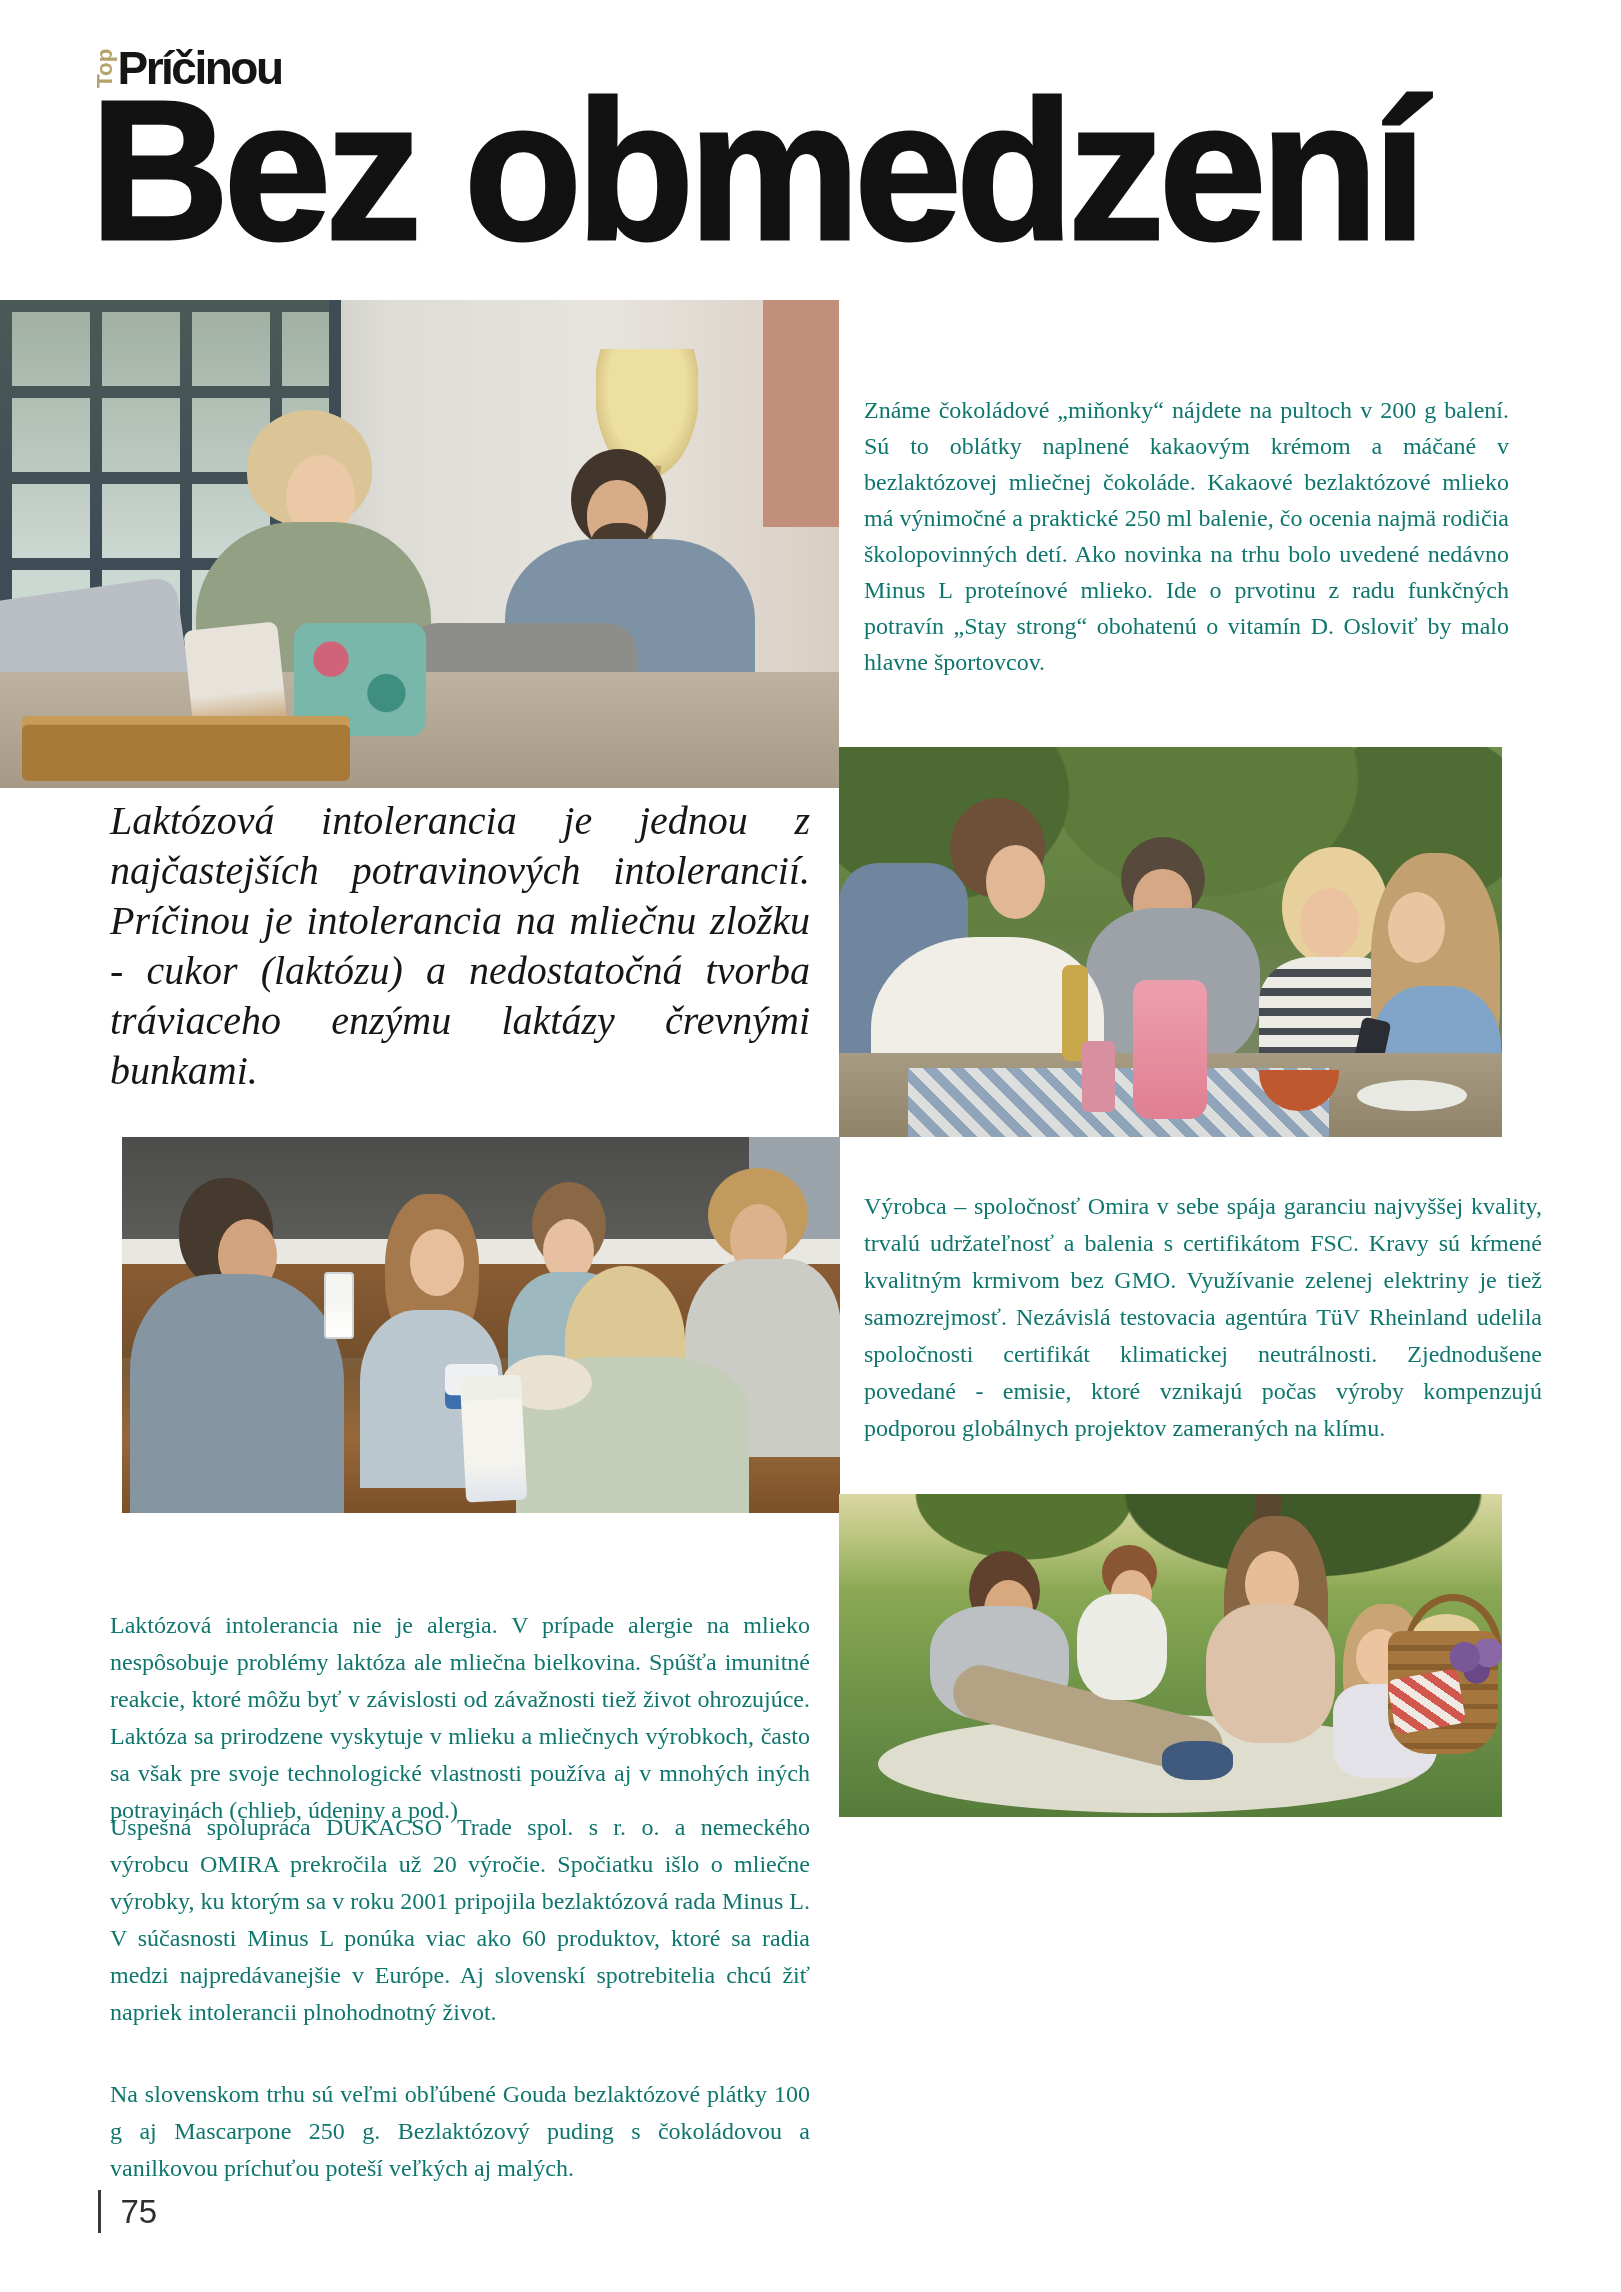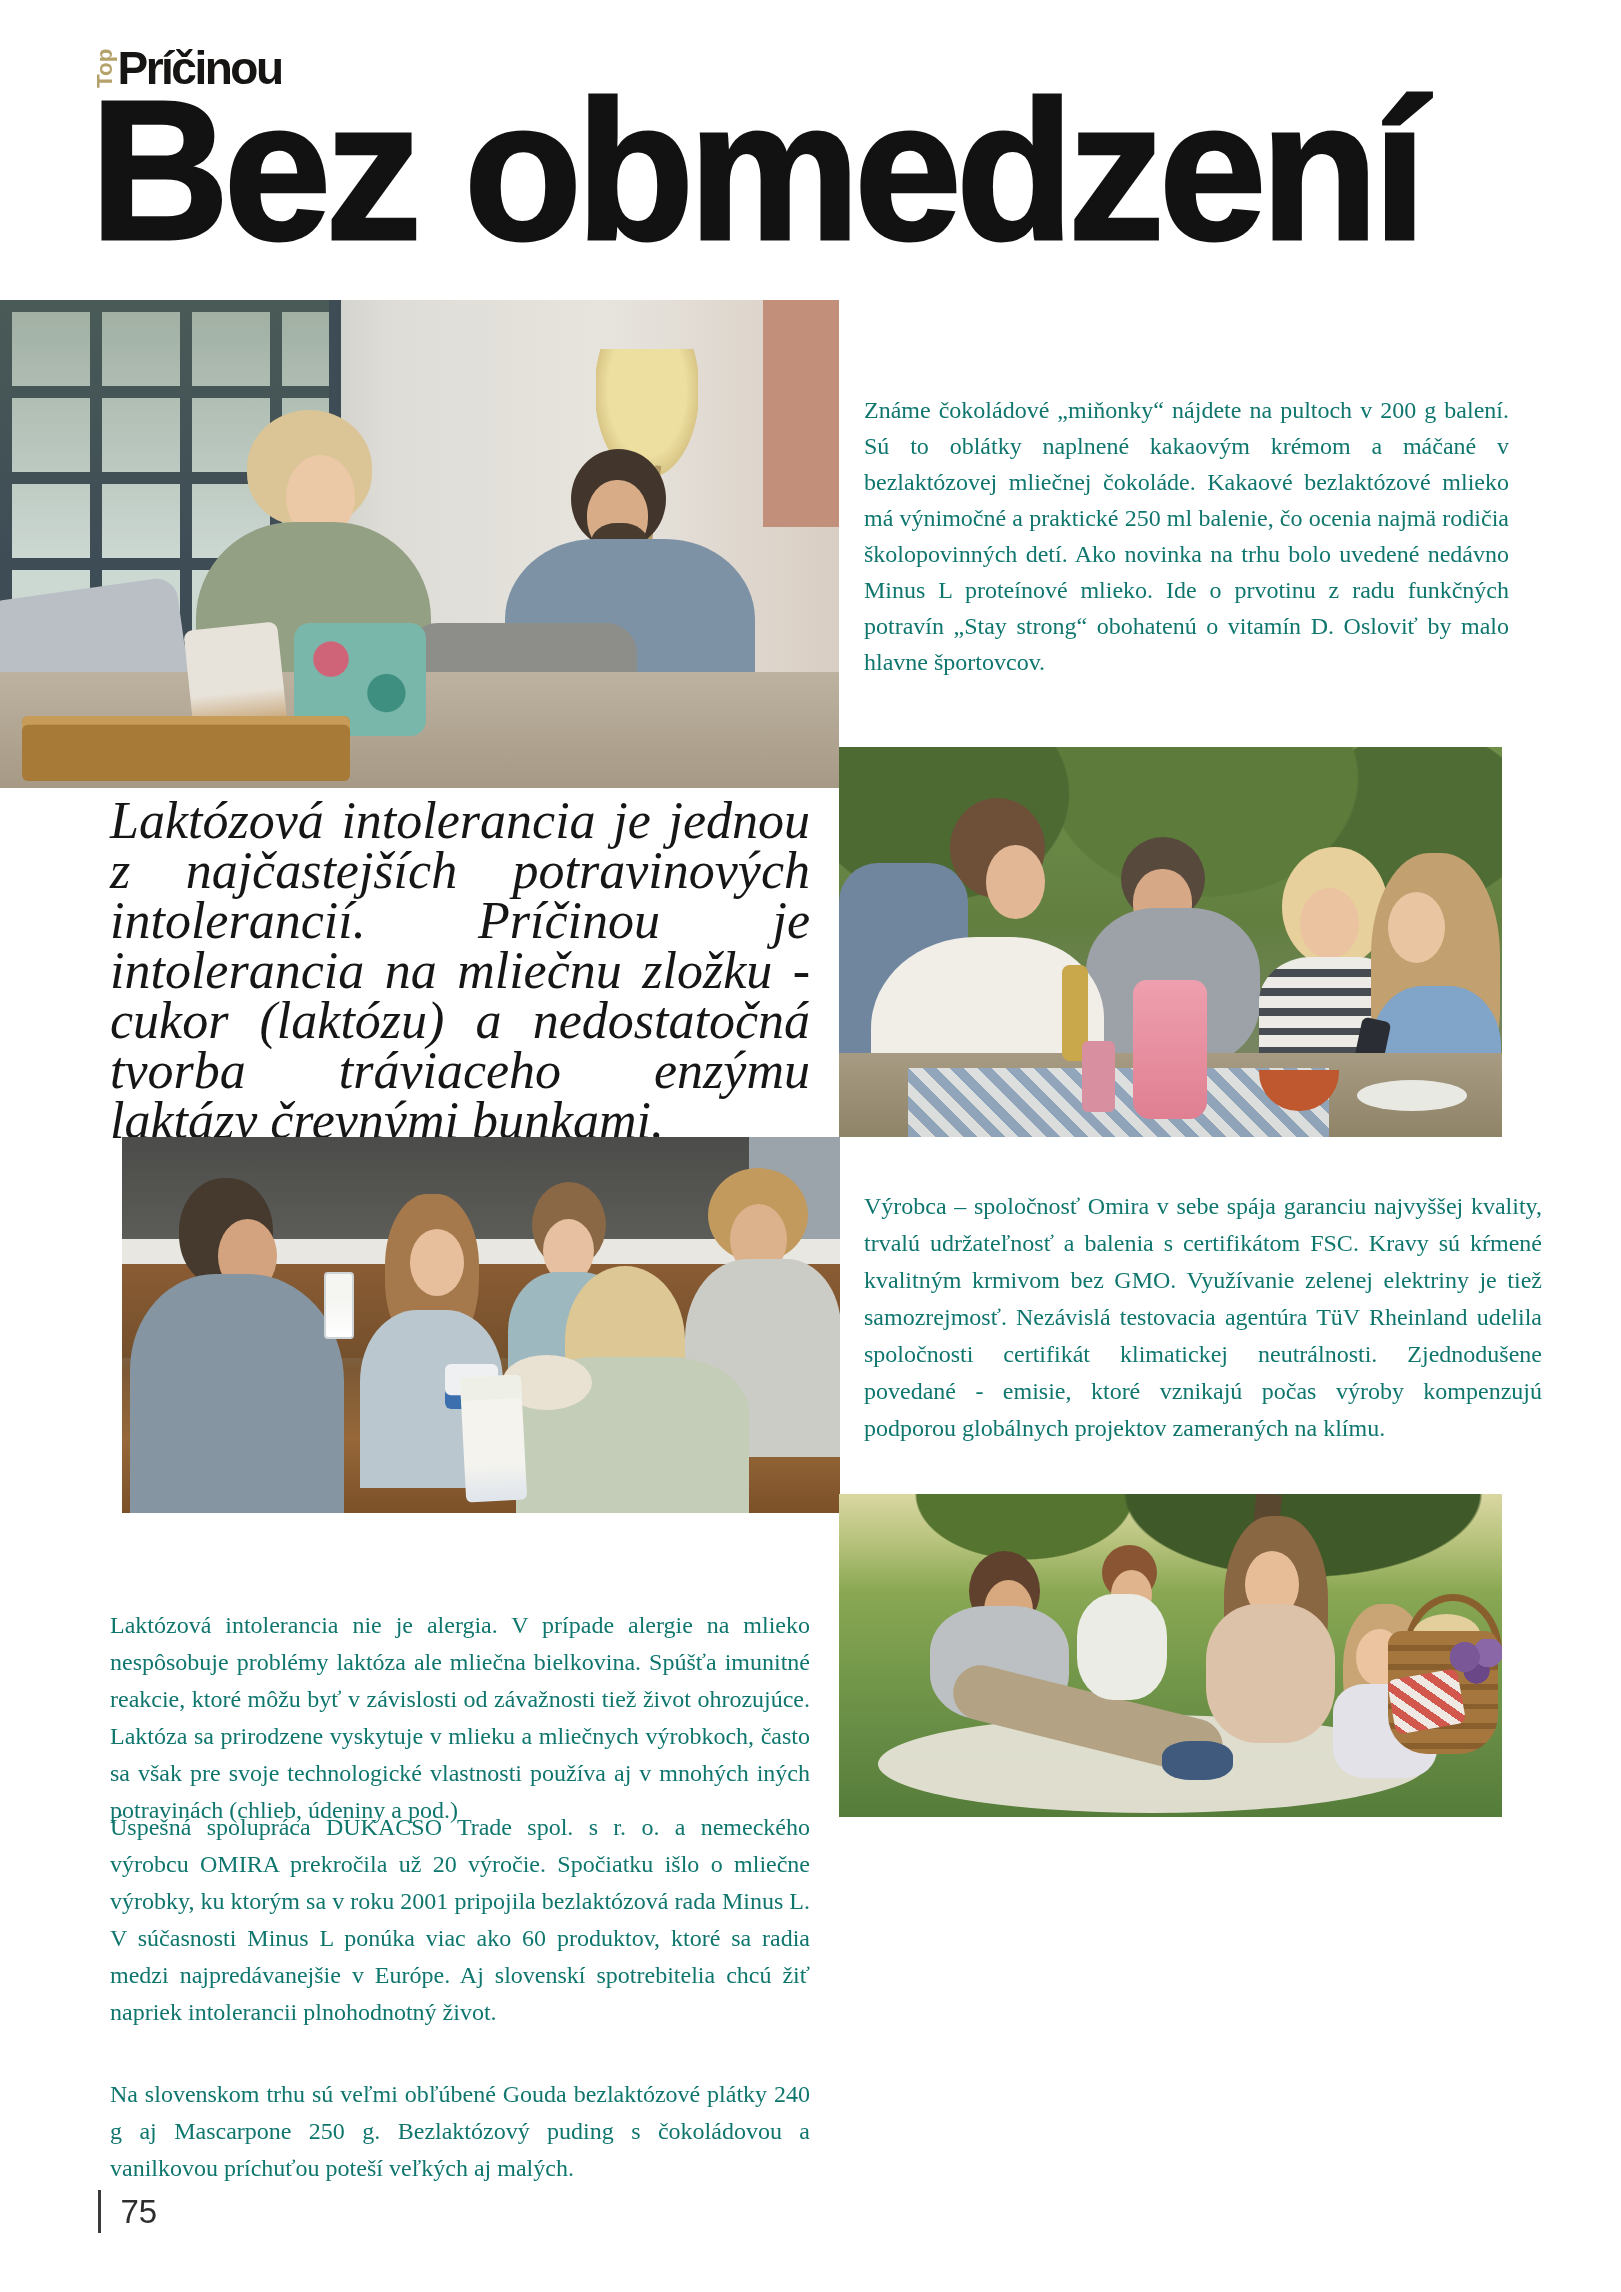--- a/index.html
+++ b/index.html
@@ -21,21 +21,21 @@
 
   
   .body-text{position:absolute;margin:0;text-align:justify;font-size:24px;line-height:37px;color:#0f766e;}
   #p-chocolate{left:864px;top:392px;width:645px;line-height:36px;}
   #p-omira{left:864px;top:1188px;width:678px;}
   #p-allergy{left:110px;top:1607px;width:700px;}
   #p-cooperation{left:110px;top:1809px;width:700px;}
   #p-market{left:110px;top:2076px;width:700px;}
   #p-dukacso{left:839px;top:1870px;width:678px;}
   .intro{position:absolute;left:110px;top:796px;width:700px;margin:0;text-align:justify;
-    font-style:italic;font-size:52px;line-height:50px;color:#161616;}
+    font-style:italic;font-size:40px;line-height:50px;color:#161616;}
 
   
   .photo{position:absolute;overflow:hidden;}
   .ph{position:absolute;}
 
   #photo-couch{left:0;top:300px;width:839px;height:488px;
     background:linear-gradient(90deg,#8f9aa0 0%,#bcc0bc 28%,#dedcd6 46%,#e7e4de 72%,#d9cec3 100%);}
   .p1-window{left:0;top:0;width:329px;height:421px;background-color:#ccd8d2;border-right:12.7px solid #3e4c56;
     background-image:linear-gradient(rgba(92,112,88,.40),rgba(205,216,210,0) 62%),
       repeating-linear-gradient(90deg,#3e4c56 0 11.8px,transparent 11.8px 90px),
@@ -244,21 +244,21 @@
     <div class="ph p3-man2-face"></div>
     <div class="ph p3-man2-shirt"></div>
     <div class="ph p3-blonde-hair"></div>
     <div class="ph p3-blonde-shirt"></div>
     <div class="ph p3-bowl"></div>
     <div class="ph p3-carton"></div>
   </div>
 
   <p class="body-text" id="p-allergy">Laktózová intolerancia nie je alergia. V prípade alergie na mlieko nespôsobuje problémy laktóza ale mliečna bielkovina. Spúšťa imunitné reakcie, ktoré môžu byť v závislosti od závažnosti tiež život ohrozujúce. Laktóza sa prirodzene vyskytuje v mlieku a mliečnych výrobkoch, často sa však pre svoje technologické vlastnosti používa aj v mnohých iných potravinách (chlieb, údeniny a pod.)</p>
   <p class="body-text" id="p-cooperation">Úspešná spolupráca  DUKACSO Trade spol. s r. o. a nemeckého výrobcu  OMIRA prekročila už  20 výročie. Spočiatku išlo o mliečne výrobky, ku ktorým sa v roku 2001 pripojila bezlaktózová rada  Minus L. V súčasnosti Minus L ponúka viac ako 60  produktov, ktoré sa radia medzi najpredávanejšie v Európe. Aj slovenskí spotrebitelia chcú žiť napriek intolerancii plnohodnotný život.</p>
-  <p class="body-text" id="p-market">Na slovenskom trhu sú veľmi obľúbené  Gouda bezlaktózové plátky 240 g aj Mascarpone 250 g. Bezlaktózový puding s čokoládovou a vanilkovou príchuťou poteší veľkých aj malých.</p>
+  <p class="body-text" id="p-market">Na slovenskom trhu sú veľmi obľúbené  Gouda bezlaktózové plátky 100 g aj Mascarpone 250 g. Bezlaktózový puding s čokoládovou a vanilkovou príchuťou poteší veľkých aj malých.</p>
 
   <div class="photo" id="photo-picnic">
     <div class="ph p4-trunk"></div>
     <div class="ph p4-blanket"></div>
     <div class="ph p4-man-hair"></div>
     <div class="ph p4-man-face"></div>
     <div class="ph p4-man-tee"></div>
     <div class="ph p4-man-legs"></div>
     <div class="ph p4-shoe"></div>
     <div class="ph p4-boy-hair"></div>

